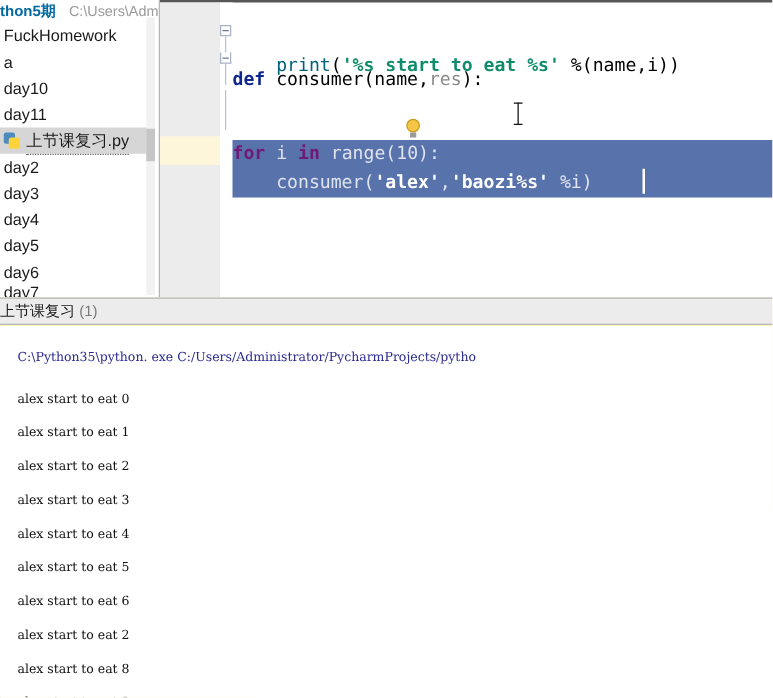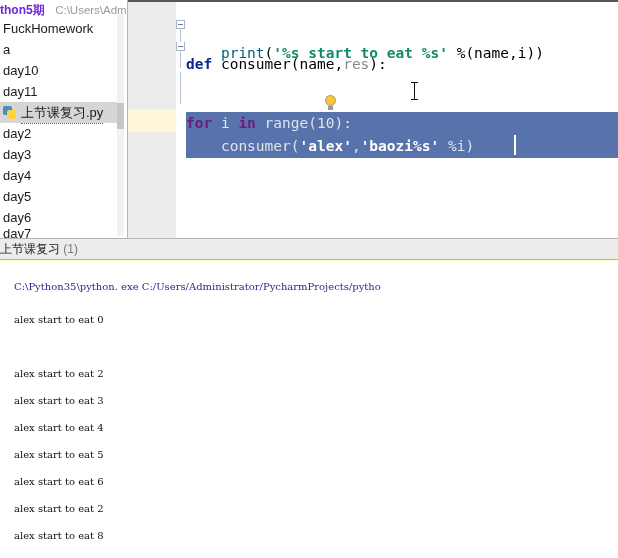--- a/index.html
+++ b/index.html
@@ -42,21 +42,21 @@
     left: 0; top: 0;
     width: 128px;
     height: 18px;
     line-height: 18px;
     white-space: nowrap;
     overflow: hidden;
   }
   .proj-title {
     font-size: 12px;
     font-weight: bold;
-    color: #6d28d9;
+    color: #0369a1;
     padding-left: 0px;
   }
   .proj-subtitle {
     font-size: 11.5px;
     color: #9a9a9a;
     padding-left: 6px;
   }
 
   #file-tree {
     position: absolute;
@@ -432,20 +432,21 @@
     <div id="run-tabbar">
       <div id="run-tab">
         <span>上节课复习</span>
         <span class="tab-count">(1)</span>
       </div>
     </div>
     <div id="console-left-edge"></div>
     <div id="console">
         <div class="console-line cmd" style="top: 12px;">C:\Python35\python. exe C:/Users/Administrator/PycharmProjects/pytho</div>
         <div class="console-line" style="top: 45px;">alex start to eat 0</div>
+        <div class="console-line" style="top: 72px;">alex start to eat 1</div>
         <div class="console-line" style="top: 99px;">alex start to eat 2</div>
         <div class="console-line" style="top: 126px;">alex start to eat 3</div>
         <div class="console-line" style="top: 153px;">alex start to eat 4</div>
         <div class="console-line" style="top: 180px;">alex start to eat 5</div>
         <div class="console-line" style="top: 207px;">alex start to eat 6</div>
         <div class="console-line" style="top: 234px;">alex start to eat 2</div>
         <div class="console-line" style="top: 261px;">alex start to eat 8</div>
         <div class="console-line" style="top: 288px;">alex start to eat 9</div>
       </div>
   </div>

